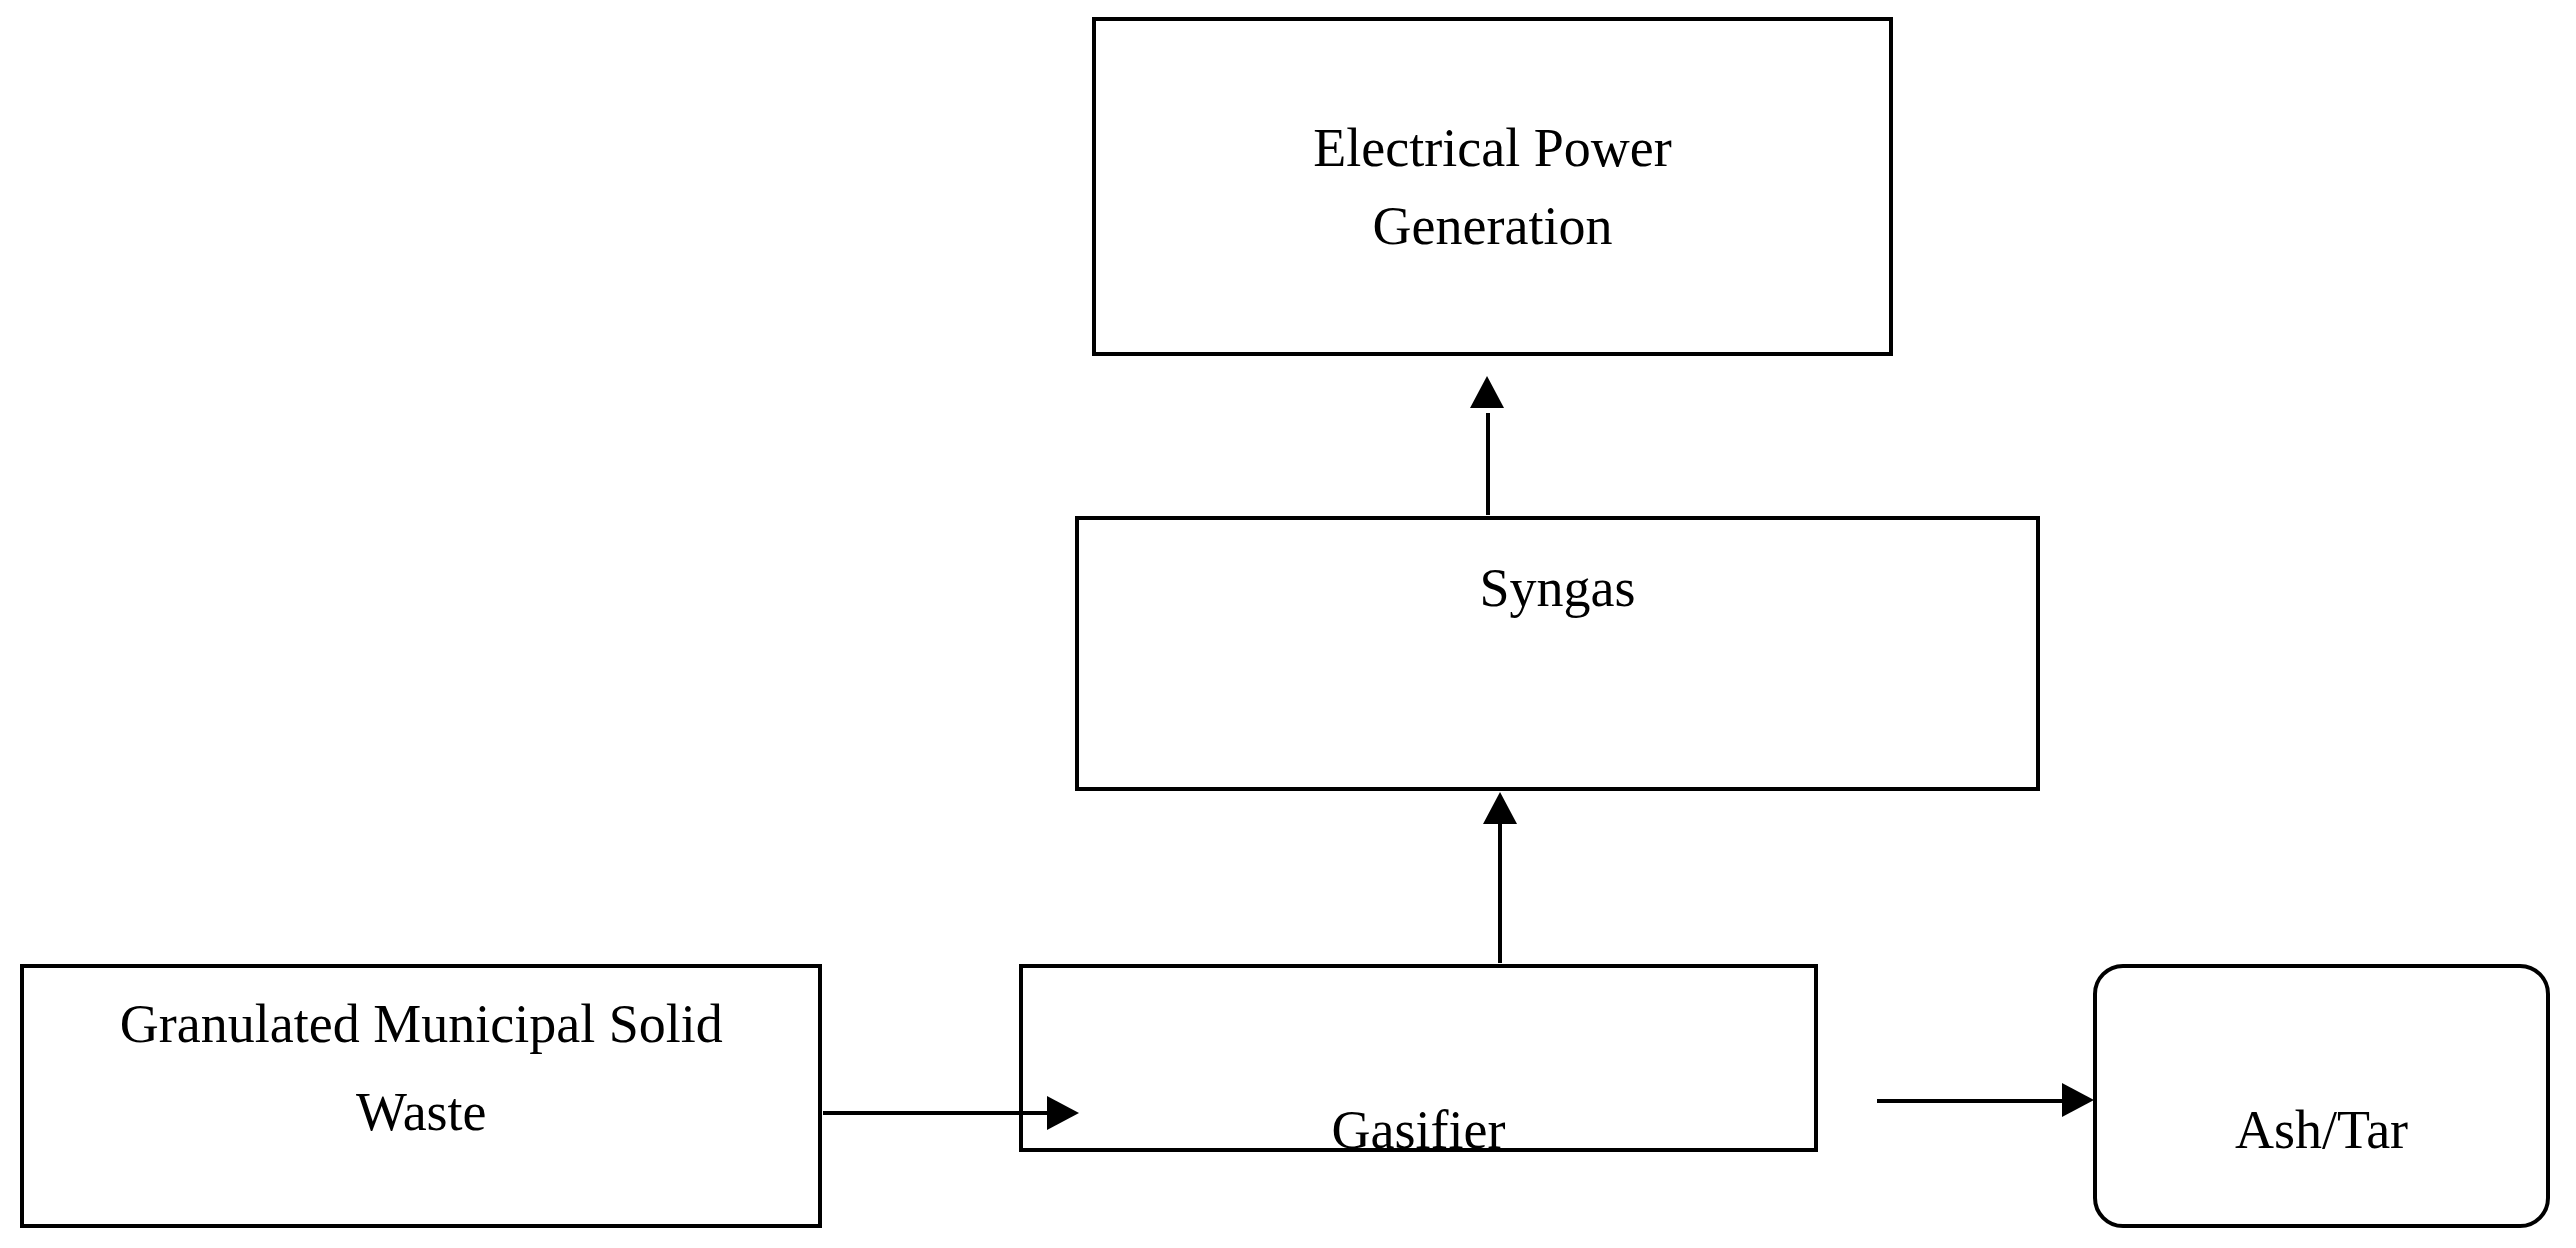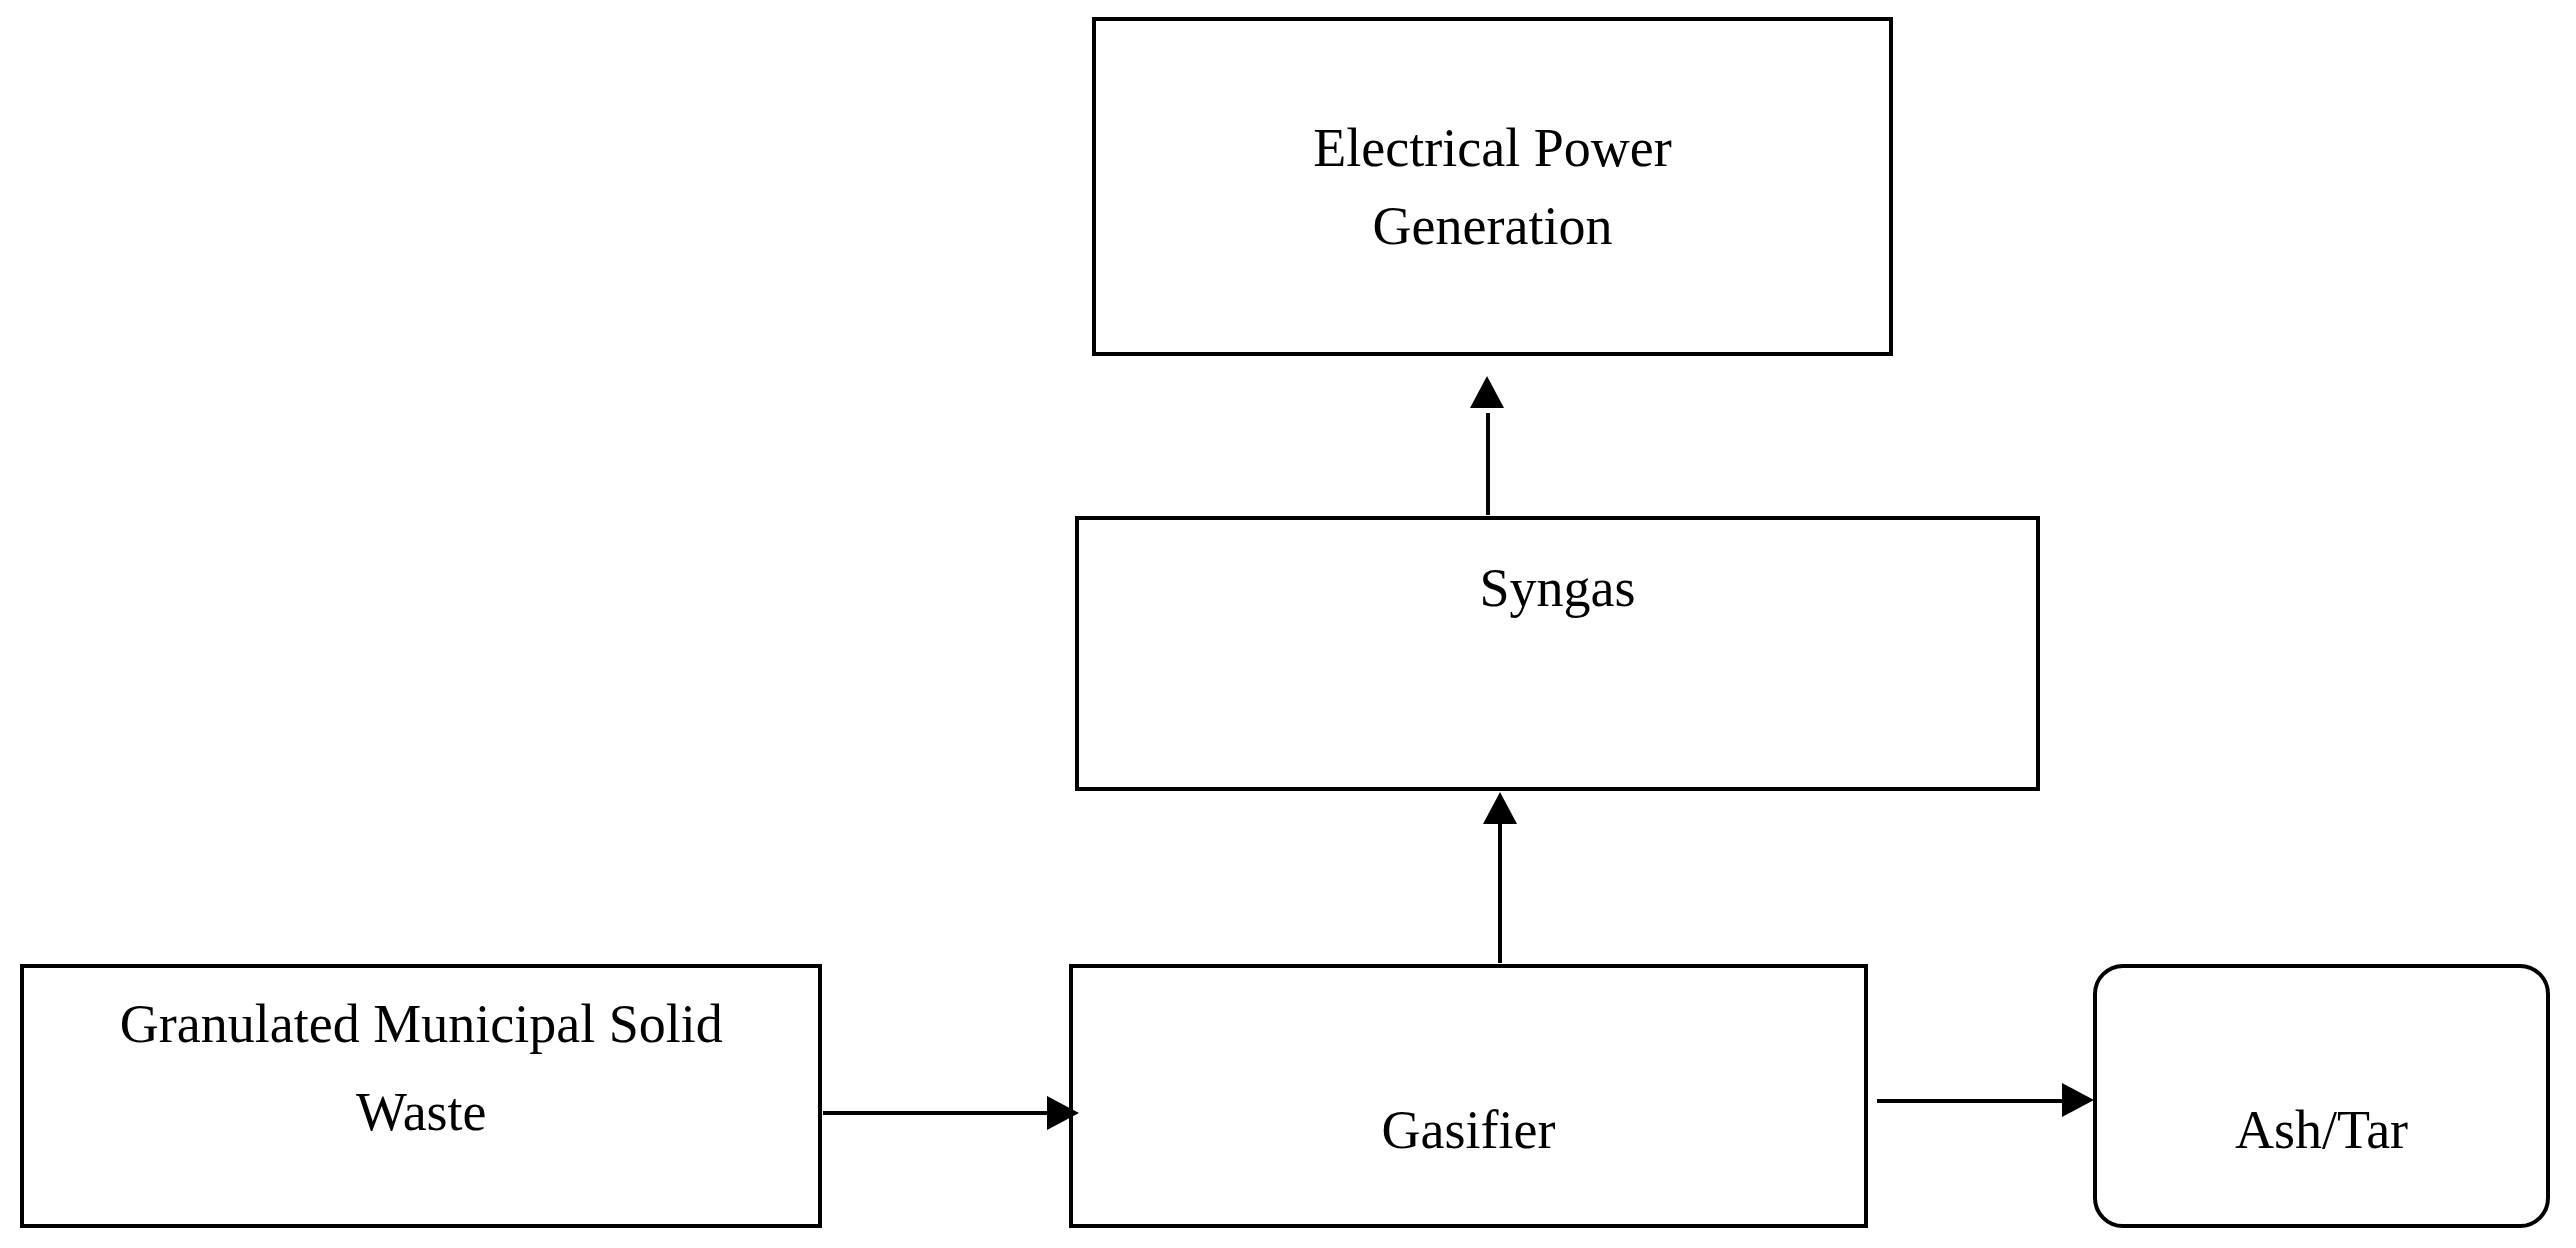--- a/index.html
+++ b/index.html
@@ -50,22 +50,22 @@
   
   .box-msw {
     left: 20.3px; top: 964px;
     width: 802px; height: 264px;
     justify-content: flex-start;
     padding-top: 12px;
     line-height: 88px;
   }
   
   .box-gasifier {
-    left: 1069px; top: 964px;
-    width: 799px; height: 264px;
+    left: 1019px; top: 964px;
+    width: 799px; height: 188px;
     justify-content: flex-start;
     padding-top: 118px;
     line-height: 88px;
   }
   
   .box-ash {
     left: 2093px; top: 964px;
     width: 457px; height: 264px;
     justify-content: flex-start;
     padding-top: 118px;

